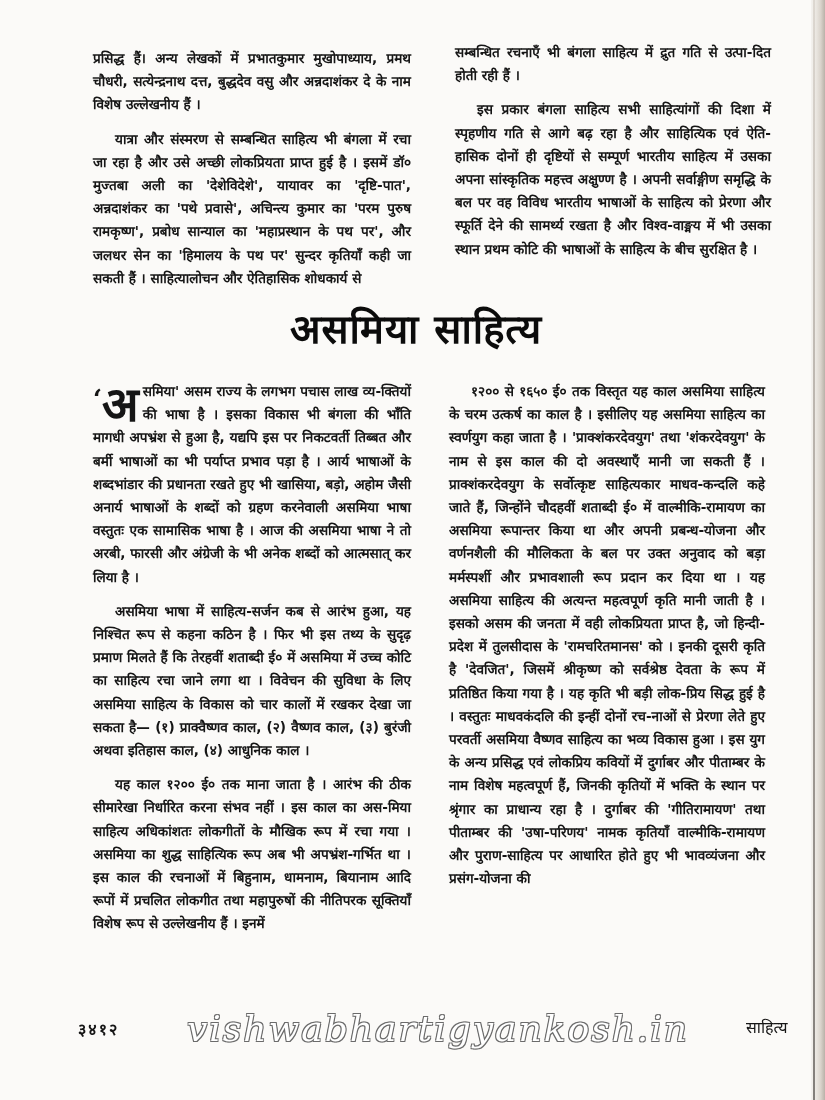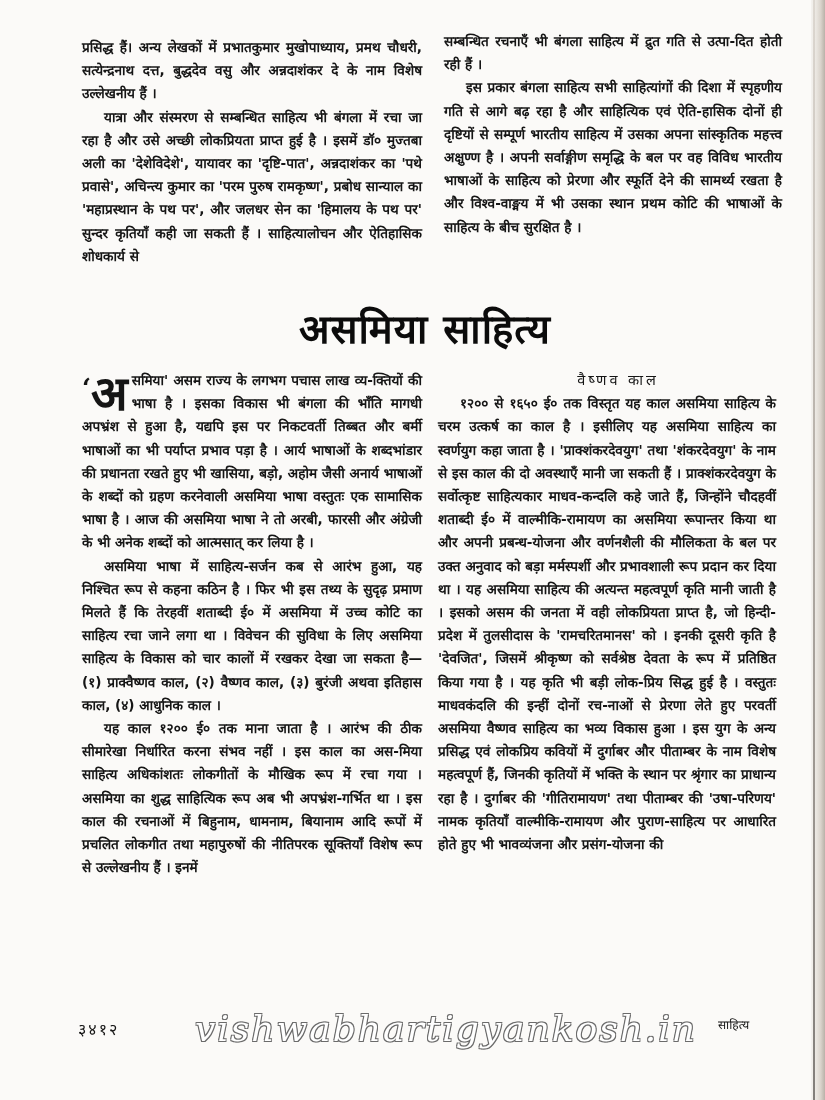--- a/index.html
+++ b/index.html
@@ -19,61 +19,61 @@
     background: linear-gradient(to bottom, #cfc8bf, #8d857c 40%, #5a534c 70%, #2a2622);
     opacity: 0.55;
   }
   .col {
     position: absolute;
     font-size: 13.6px;
     line-height: 23.2px;
     font-weight: bold;
     text-align: justify;
   }
-  .col p { margin: 0; text-indent: 22px; }
+  .col p { margin: 11px; text-indent: 22px; }
   .col p.noindent { text-indent: 0; }
   .col-left-top  { left: 82px;  top: 36px;  width: 340px; }
   .col-right-top { left: 444px; top: 30px;  width: 338px; }
   .col-left-bot  { left: 82px;  top: 369px; width: 340px; }
   .col-right-bot { left: 438px; top: 369px; width: 338px; }
 
   .main-title {
     position: absolute; left: 290px; top: 300px; width: 270px;
-    text-align: center;
+    text-align: left;
     font-family: "DejaVu Sans", sans-serif;
     font-size: 40px; font-weight: bold; letter-spacing: 1px;
     color: #0b0b0b;
   }
   .section-heading {
     text-align: center; font-weight: normal; font-size: 14.5px;
     letter-spacing: 3px; margin: 18px 0 8px 0; text-indent: 0;
   }
   .dropcap-wrap { position: relative; }
   .dropcap {
     float: left; font-size: 48px; line-height: 44px; font-weight: bold;
     margin: 2px 4px 0 0; font-family: "DejaVu Serif", serif;
   }
   .dropcap-quote {
     float: left; font-size: 26px; line-height: 30px; margin: 4px 0 0 0;
     font-family: "DejaVu Serif", serif;
   }
   .footer-pagenum {
     position: absolute; left: 78px; top: 1018px;
-    font-size: 16px; font-weight: normal; letter-spacing: 2px;
+    font-size: 16px; font-weight: bold; letter-spacing: 2px;
   }
   .footer-watermark {
-    position: absolute; left: 195px; top: 1008px;
+    position: absolute; left: 187px; top: 1008px;
     font-family: "DejaVu Serif", serif; font-style: italic;
     font-size: 36px; letter-spacing: 2px;
     color: #ffffff;
     text-shadow: -1px -1px 0 #6b6b6b, 1px -1px 0 #6b6b6b, -1px 1px 0 #6b6b6b, 1px 1px 0 #6b6b6b;
   }
   .footer-section {
-    position: absolute; left: 718px; top: 1016px;
-    font-size: 12px; font-weight: normal;
+    position: absolute; left: 746px; top: 1016px;
+    font-size: 16px; font-weight: normal;
   }
 </style>
 </head>
 <body>
 
 <div class="page-edge"></div>
 
 <div class="col col-left-top">
   <p class="noindent">प्रसिद्ध हैं। अन्य लेखकों में प्रभातकुमार मुखोपाध्याय, प्रमथ चौधरी, सत्येन्द्रनाथ दत्त, बुद्धदेव वसु और अन्नदाशंकर दे के नाम विशेष उल्लेखनीय हैं ।</p>
   <p>यात्रा और संस्मरण से सम्बन्धित साहित्य भी बंगला में रचा जा रहा है और उसे अच्छी लोकप्रियता प्राप्त हुई है । इसमें डॉ० मुज्तबा अली का 'देशेविदेशे', यायावर का 'दृष्टि-पात', अन्नदाशंकर का 'पथे प्रवासे', अचिन्त्य कुमार का 'परम पुरुष रामकृष्ण', प्रबोध सान्याल का 'महाप्रस्थान के पथ पर', और जलधर सेन का 'हिमालय के पथ पर' सुन्दर कृतियाँ कही जा सकती हैं । साहित्यालोचन और ऐतिहासिक शोधकार्य से</p>
@@ -90,19 +90,18 @@
   <p class="noindent dropcap-wrap">
     <span class="dropcap-quote">‘</span>
     <span class="dropcap">अ</span>
     <span>समिया' असम राज्य के लगभग पचास लाख व्य-क्तियों की भाषा है । इसका विकास भी बंगला की भाँति मागधी अपभ्रंश से हुआ है, यद्यपि इस पर निकटवर्ती तिब्बत और बर्मी भाषाओं का भी पर्याप्त प्रभाव पड़ा है । आर्य भाषाओं के शब्दभांडार की प्रधानता रखते हुए भी खासिया, बड़ो, अहोम जैसी अनार्य भाषाओं के शब्दों को ग्रहण करनेवाली असमिया भाषा वस्तुतः एक सामासिक भाषा है । आज की असमिया भाषा ने तो अरबी, फारसी और अंग्रेजी के भी अनेक शब्दों को आत्मसात् कर लिया है ।</span>
   </p>
   <p>असमिया भाषा में साहित्य-सर्जन कब से आरंभ हुआ, यह निश्चित रूप से कहना कठिन है । फिर भी इस तथ्य के सुदृढ़ प्रमाण मिलते हैं कि तेरहवीं शताब्दी ई० में असमिया में उच्च कोटि का साहित्य रचा जाने लगा था । विवेचन की सुविधा के लिए असमिया साहित्य के विकास को चार कालों में रखकर देखा जा सकता है— (१) प्राक्वैष्णव काल, (२) वैष्णव काल, (३) बुरंजी अथवा इतिहास काल, (४) आधुनिक काल ।</p>
   <p>यह काल १२०० ई० तक माना जाता है । आरंभ की ठीक सीमारेखा निर्धारित करना संभव नहीं । इस काल का अस-मिया साहित्य अधिकांशतः लोकगीतों के मौखिक रूप में रचा गया । असमिया का शुद्ध साहित्यिक रूप अब भी अपभ्रंश-गर्भित था । इस काल की रचनाओं में बिहुनाम, धामनाम, बियानाम आदि रूपों में प्रचलित लोकगीत तथा महापुरुषों की नीतिपरक सूक्तियाँ विशेष रूप से उल्लेखनीय हैं । इनमें</p>
 </div>
 
 <div class="col col-right-bot">
-  <p class="section-heading">वैष्णव काल</p>
   <p>१२०० से १६५० ई० तक विस्तृत यह काल असमिया साहित्य के चरम उत्कर्ष का काल है । इसीलिए यह असमिया साहित्य का स्वर्णयुग कहा जाता है । 'प्राक्शंकरदेवयुग' तथा 'शंकरदेवयुग' के नाम से इस काल की दो अवस्थाएँ मानी जा सकती हैं । प्राक्शंकरदेवयुग के सर्वोत्कृष्ट साहित्यकार माधव-कन्दलि कहे जाते हैं, जिन्होंने चौदहवीं शताब्दी ई० में वाल्मीकि-रामायण का असमिया रूपान्तर किया था और अपनी प्रबन्ध-योजना और वर्णनशैली की मौलिकता के बल पर उक्त अनुवाद को बड़ा मर्मस्पर्शी और प्रभावशाली रूप प्रदान कर दिया था । यह असमिया साहित्य की अत्यन्त महत्वपूर्ण कृति मानी जाती है । इसको असम की जनता में वही लोकप्रियता प्राप्त है, जो हिन्दी-प्रदेश में तुलसीदास के 'रामचरितमानस' को । इनकी दूसरी कृति है 'देवजित', जिसमें श्रीकृष्ण को सर्वश्रेष्ठ देवता के रूप में प्रतिष्ठित किया गया है । यह कृति भी बड़ी लोक-प्रिय सिद्ध हुई है । वस्तुतः माधवकंदलि की इन्हीं दोनों रच-नाओं से प्रेरणा लेते हुए परवर्ती असमिया वैष्णव साहित्य का भव्य विकास हुआ । इस युग के अन्य प्रसिद्ध एवं लोकप्रिय कवियों में दुर्गाबर और पीताम्बर के नाम विशेष महत्वपूर्ण हैं, जिनकी कृतियों में भक्ति के स्थान पर श्रृंगार का प्राधान्य रहा है । दुर्गाबर की 'गीतिरामायण' तथा पीताम्बर की 'उषा-परिणय' नामक कृतियाँ वाल्मीकि-रामायण और पुराण-साहित्य पर आधारित होते हुए भी भावव्यंजना और प्रसंग-योजना की</p>
 </div>
 
 <div class="footer-pagenum">३४१२</div>
 <div class="footer-watermark">vishwabhartigyankosh.in</div>
 <div class="footer-section">साहित्य</div>
 
 </body></html>

